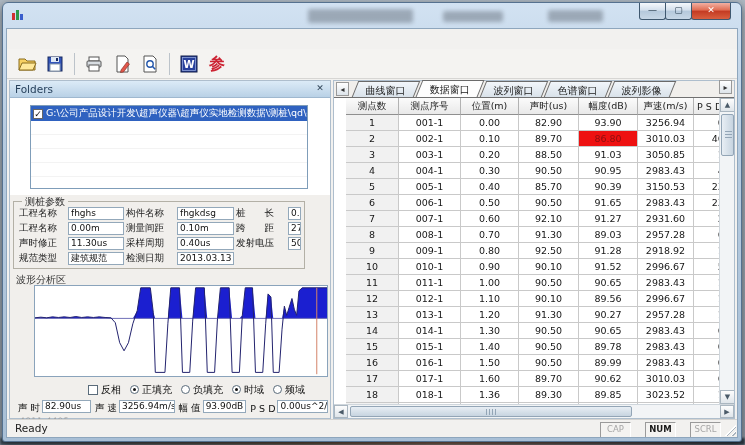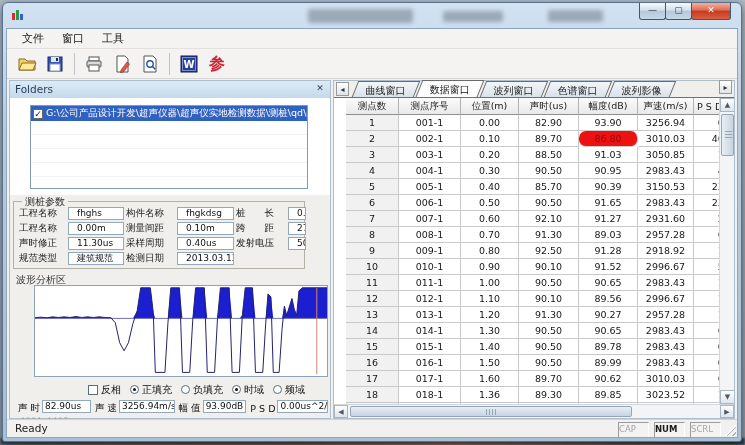--- a/index.html
+++ b/index.html
@@ -30,35 +30,35 @@
   .toolbar { position:absolute; top:20px; left:0; right:0; height:30px; background:#f4f3f1; border-bottom:1px solid #d7d6d4; display:flex; align-items:center; padding-left:6px; }
   .tbtn { width:28px; height:26px; display:flex; align-items:center; justify-content:center; border:1px solid transparent; border-radius:2px; }
   .tbtn svg { width:20px; height:20px; }
   .tb-sep { width:1px; height:22px; background:#bcc3ca; margin:0 5px; }
   .can-glyph { font-size:16px; font-weight:bold; color:#cc2333; line-height:1; }
 
   .workspace { position:absolute; top:51px; left:0; right:0; bottom:18px; }
 
   
   .leftpanel { position:absolute; left:2px; top:0; width:322px; bottom:0; background:#f1efec; border:1px solid #aebecd; }
-  .dockhead { position:absolute; top:0; left:0; right:0; height:25px; background:linear-gradient(#dcebf7,#b9d1e6); border-bottom:1px solid #9fb8cf; font-size:10.5px; color:#27415c; padding:2px 5px; }
+  .dockhead { position:absolute; top:0; left:0; right:0; height:17px; background:linear-gradient(#dcebf7,#b9d1e6); border-bottom:1px solid #9fb8cf; font-size:10.5px; color:#27415c; padding:2px 5px; }
   .dock-close { position:absolute; right:4px; top:2px; font-size:9px; color:#33475a; width:12px; text-align:center; }
   .folders-white { position:absolute; top:17px; left:0; right:0; height:97px; background:#fff; }
   .folders-list { position:absolute; top:7px; left:20px; width:278px; height:84px; background:#fff; border:1px solid #7f9db9; overflow:hidden; }
   .folder-item { display:flex; align-items:center; height:15px; background:#2f62c0; color:#fff; font-size:9.5px; white-space:nowrap; overflow:hidden; padding-left:2px; }
   .folder-item .checkbox { width:10px; height:10px; background:#fff; border:1px solid #666; font-size:9px; line-height:9px; color:#111; text-align:center; margin-right:3px; flex:none; }
   .folder-row-empty { height:14px; border-bottom:1px solid #f3f3f3; }
 
   
   .group { position:absolute; left:3px; top:120px; width:292px; height:68px; border:1px solid #b3b0a6; }
   .group-title { position:absolute; top:-7px; left:8px; background:#f1efec; font-size:10px; color:#333; padding:0 3px; }
   .params-grid { position:absolute; left:5px; top:5px; right:3px; display:grid;
     grid-template-columns:47px 56px 49px 57px 50px 1fr; column-gap:2px; row-gap:2px; align-items:center; }
   .p-label { font-size:9.5px; color:#222; white-space:nowrap; overflow:hidden; }
-  .p-value { font-size:9px; color:#111; background:#fff; border:1px solid #93a8ba; height:13px; line-height:11px; padding:0 8px; white-space:nowrap; overflow:hidden; }
+  .p-value { font-size:9px; color:#111; background:#fff; border:1px solid #93a8ba; height:13px; line-height:11px; padding:0 2px; white-space:nowrap; overflow:hidden; }
 
   
   .wave-title { position:absolute; left:6px; top:192px; font-size:10px; color:#333; }
   .plot { position:absolute; left:24px; top:204px; width:294px; height:92px; background:#fff; border:1px solid #8aa3bb; }
   .plot svg { position:absolute; inset:0; width:100%; height:100%; }
   .wave-controls { position:absolute; left:78px; top:302px; right:2px; height:13px; display:flex; align-items:center; font-size:10px; color:#111; white-space:nowrap; }
   .ctl { display:flex; align-items:center; margin-right:9px; }
   .ctl .cb { width:10px; height:10px; background:#fff; border:1px solid #5a6b7a; margin-right:3px; }
   .ctl .radio { width:9px; height:9px; border-radius:50%; background:#fff; border:1px solid #5a6b7a; margin-right:3px; position:relative; }
   .ctl .radio.sel::after { content:""; position:absolute; left:2px; top:2px; width:3px; height:3px; border-radius:50%; background:#111; }
@@ -95,21 +95,21 @@
   .hscroll { position:absolute; left:0; right:0; bottom:0; height:14px; background:#f2f4f6; border-top:1px solid #cfd6dc; }
   .hbtn { position:absolute; top:0; width:14px; height:13px; background:linear-gradient(#fdfdfd,#dfe5ea); border:1px solid #aab6c0; font-size:7px; color:#4a5a68; text-align:center; line-height:12px; }
   .hthumb { position:absolute; left:16px; top:1px; width:282px; height:11px; background:linear-gradient(#e8eef4,#c7d4e0); border:1px solid #93a5b6; border-radius:2px; }
   .hthumb-grip { position:absolute; left:50%; margin-left:-5px; top:2px; width:10px; height:6px;
     background:repeating-linear-gradient(90deg,#93a5b6 0 1px,transparent 1px 3px); }
 
   
   .statusbar { position:absolute; left:0; right:0; bottom:0; height:18px; background:#f2f1ef; border-top:1px solid #d4d3d1; font-size:10.5px; color:#222; }
   .status-text { position:absolute; left:8px; top:2px; }
   .indicators { position:absolute; right:16px; top:2px; display:flex; }
-  .ind { width:31px; height:20px; margin-left:5px; border:1px solid; border-color:#9a9a9a #ffffff #ffffff #9a9a9a; font-size:8.5px; text-align:left; line-height:12px; color:#a6a6a6; background:#f4f3f1; }
+  .ind { width:31px; height:20px; margin-left:14px; border:1px solid; border-color:#9a9a9a #ffffff #ffffff #9a9a9a; font-size:8.5px; text-align:center; line-height:12px; color:#a6a6a6; background:#f4f3f1; }
   .ind.active { color:#1a1a1a; font-weight:bold; }
   .grip { position:absolute; right:1px; bottom:1px; width:13px; height:13px;
     background:repeating-linear-gradient(-45deg,transparent 0 2px,#aab4be 2px 3px,#fff 3px 4px);
     clip-path:polygon(100% 0,100% 100%,0 100%); }
 </style>
 </head>
 <body>
 
 <div class="desktop-strip"></div>
 
@@ -124,25 +124,20 @@
     <div class="redact" style="left:440px;top:8px;width:60px;height:11px"></div>
     <div class="redact" style="left:545px;top:7px;width:55px;height:12px"></div>
     <div class="winbtns">
       <div class="winbtn">—</div>
       <div class="winbtn">▢</div>
       <div class="winbtn close">✕</div>
     </div>
   </div>
 
   <div class="inner">
-    <div class="menubar">
-        <div class="menu-item">文件</div>
-        <div class="menu-item">窗口</div>
-        <div class="menu-item">工具</div>
-      </div>
 
     <div class="toolbar">
       <div class="tbtn">
         <svg viewBox="0 0 20 20">
           <path d="M2 5h6l2 2h8v9H2z" fill="#f7d062" stroke="#8a6d1f" stroke-width="1"></path>
           <path d="M2 16l3-7h14l-3 7z" fill="#ffe89a" stroke="#8a6d1f" stroke-width="1"></path>
         </svg>
       </div>
       <div class="tbtn">
         <svg viewBox="0 0 20 20">
@@ -319,21 +314,21 @@
                   <div class="gcell c3">82.90</div>
                   <div class="gcell c4">93.90</div>
                   <div class="gcell c5">3256.94</div>
                   <div class="gcell c6">0.00</div>
                 </div>
                 <div class="grow">
                   <div class="gcell c0 rowhead">2</div>
                   <div class="gcell c1">002-1</div>
                   <div class="gcell c2">0.10</div>
                   <div class="gcell c3">89.70</div>
-                  <div class="gcell c4 hl" style="background: rgb(238, 17, 17); border-radius: 7px;">86.80</div>
+                  <div class="gcell c4 hl" style="background: rgb(238, 17, 17);">86.80</div>
                   <div class="gcell c5">3010.03</div>
                   <div class="gcell c6">462.4</div>
                 </div>
                 <div class="grow">
                   <div class="gcell c0 rowhead">3</div>
                   <div class="gcell c1">003-1</div>
                   <div class="gcell c2">0.20</div>
                   <div class="gcell c3">88.50</div>
                   <div class="gcell c4">91.03</div>
                   <div class="gcell c5">3050.85</div>

